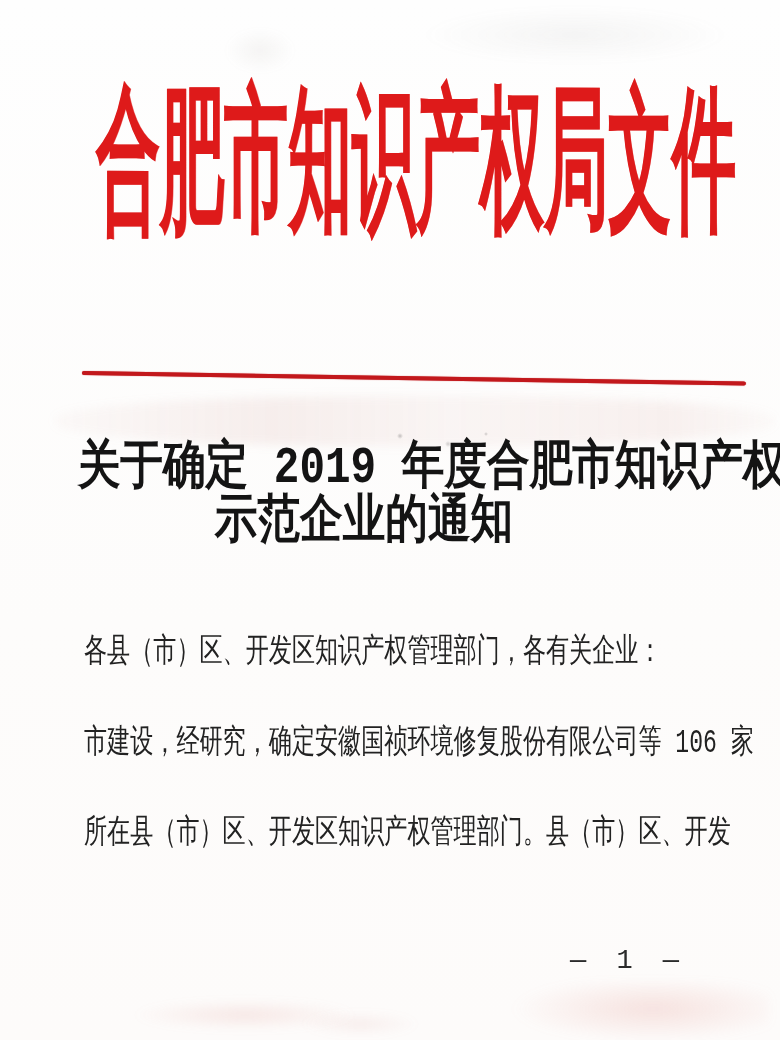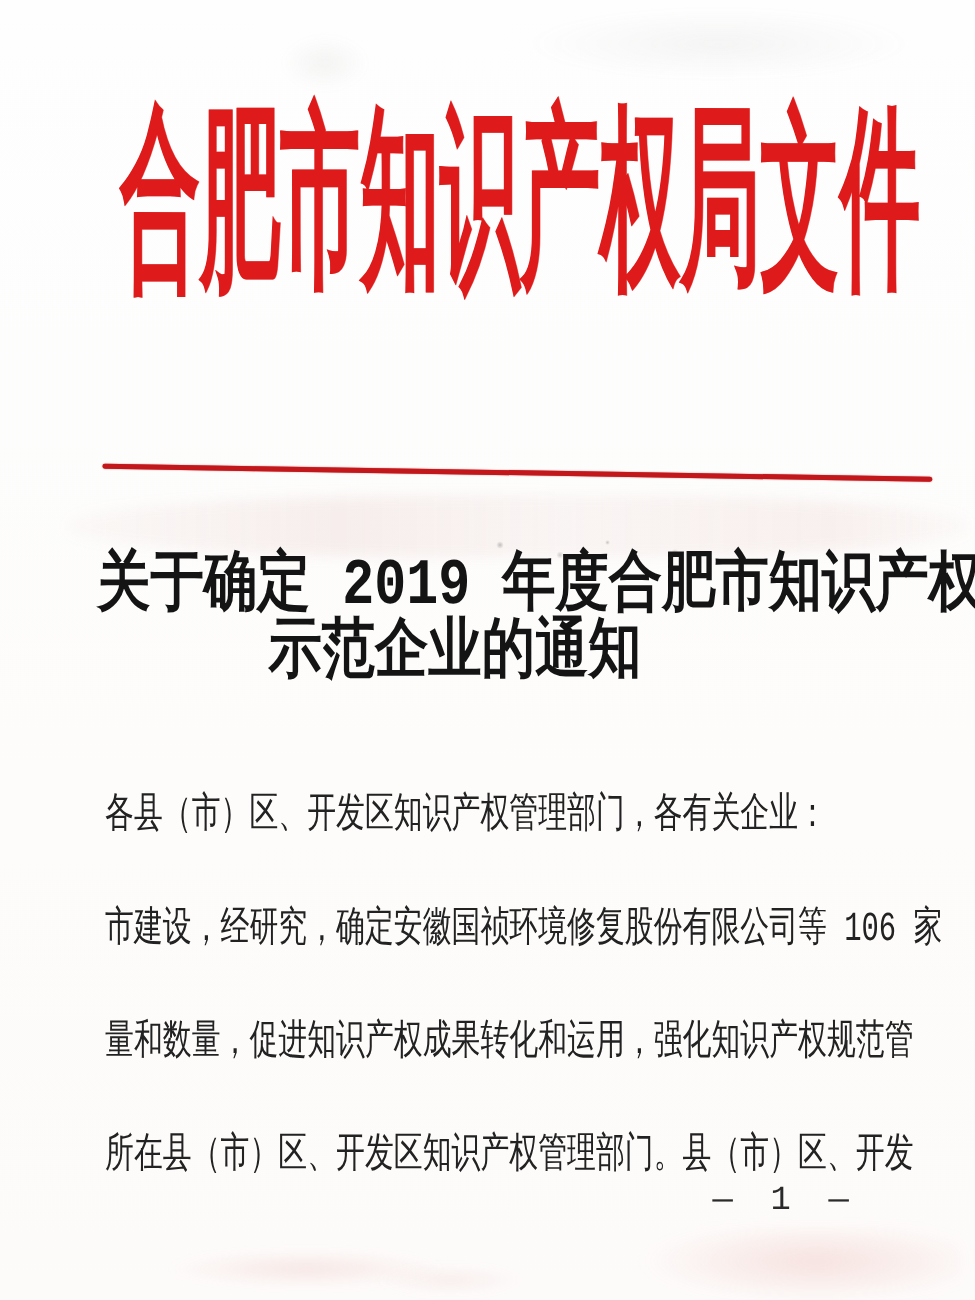--- a/index.html
+++ b/index.html
@@ -169,19 +169,18 @@
   <div class="title-line" id="title-line-1">
     <span class="sq">关于确定 2019 年度合肥市知识产权</span>
   </div>
   <div class="title-line" id="title-line-2">
     <span class="sq">示范企业的通知</span>
   </div>
 
   <div id="body-text">
     <div class="body-line"><span class="sq">各县（市）区、开发区知识产权管理部门，各有关企业：</span></div>
     <div class="body-line"><span class="sq">市建设，经研究，确定安徽国祯环境修复股份有限公司等 106 家</span></div>
-    <div class="body-line"><span class="sq">量和数量，促进知识产权成果转化和运用，强化知识产权规范管</span></div>
     <div class="body-line"><span class="sq">所在县（市）区、开发区知识产权管理部门。县（市）区、开发</span></div>
   </div>
 
   <div id="page-number">— 1 —</div>
 
 </div>
 
 </body></html>

